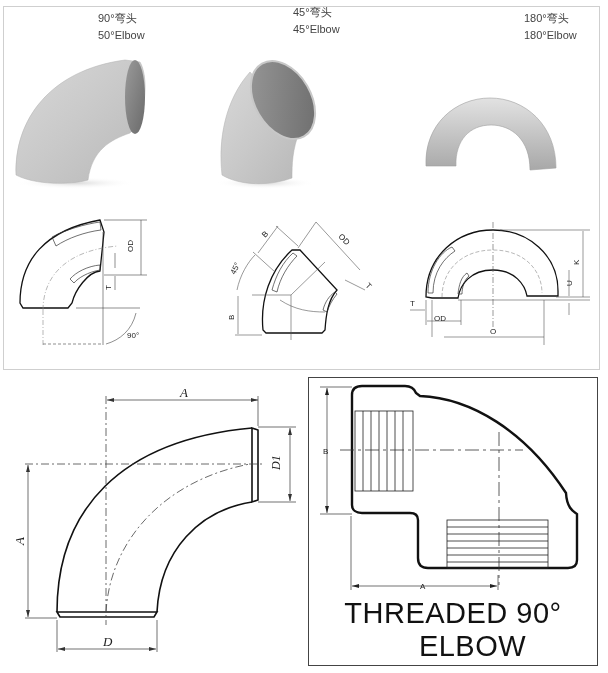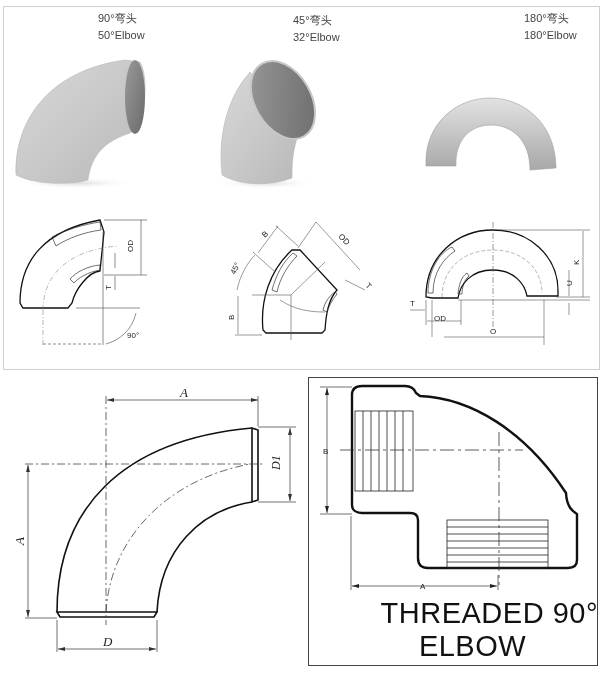--- a/index.html
+++ b/index.html
@@ -15,23 +15,23 @@
 </style>
 </head>
 <body>
 
 <div class="top-panel"></div>
 
 <div class="label" style="left:57px; top:10px;">
   <div>90°弯头</div>
   <div>50°Elbow</div>
 </div>
-<div class="label" style="left:252px; top:12px;">
+<div class="label" style="left:252px; top:4px;">
   <div>45°弯头</div>
-  <div>32°Elbow</div>
+  <div>45°Elbow</div>
 </div>
 <div class="label" style="left:483px; top:10px;">
   <div>180°弯头</div>
   <div>180°Elbow</div>
 </div>
 
 <svg width="608" height="673" style="left:0;top:0;">
   <defs>
     <linearGradient id="g90" x1="0" y1="0" x2="1" y2="1">
       <stop offset="0" stop-color="#d8d8d8"></stop>
@@ -231,14 +231,14 @@
   <g fill="#222">
     <polygon points="327,388 325,395 329,395"></polygon>
     <polygon points="327,513 325,506 329,506"></polygon>
     <polygon points="352,586 359,584 359,588"></polygon>
     <polygon points="497,586 490,584 490,588"></polygon>
   </g>
   <text class="dimtxt" x="323" y="454" font-size="8">B</text>
   <text class="dimtxt" x="420" y="589" font-size="8">A</text>
 </svg>
 
-<div class="thread-title" style="top:597px; left:308px; width:290px;text-align:right;">THREADED 90°</div>
+<div class="thread-title" style="top:597px; left:308px; width:290px;">THREADED 90°</div>
 <div class="thread-title" style="top:630px; left:308px; width:329px;">ELBOW</div>
 
 </body></html>

